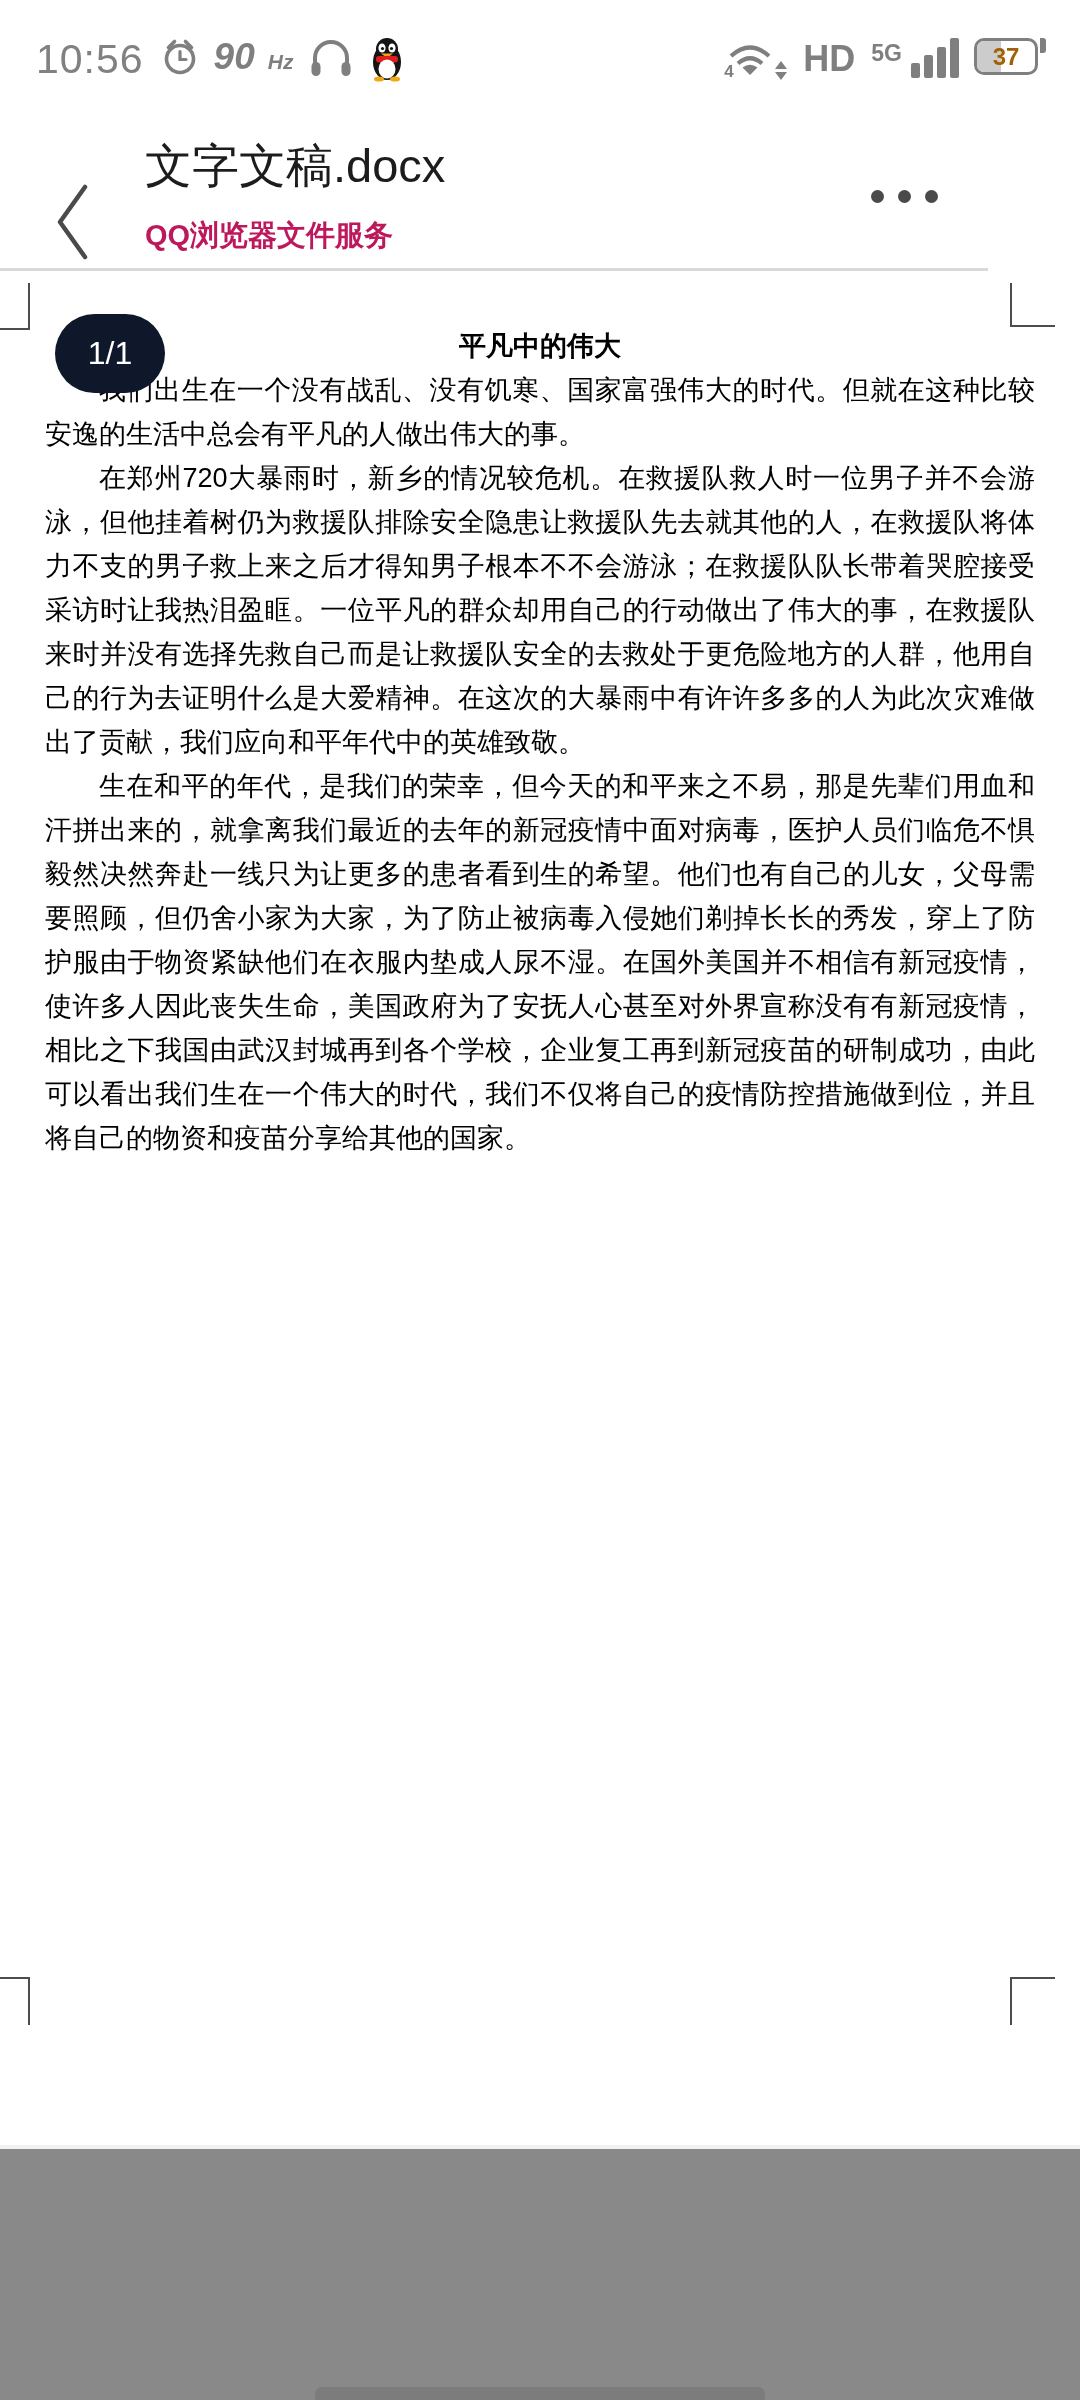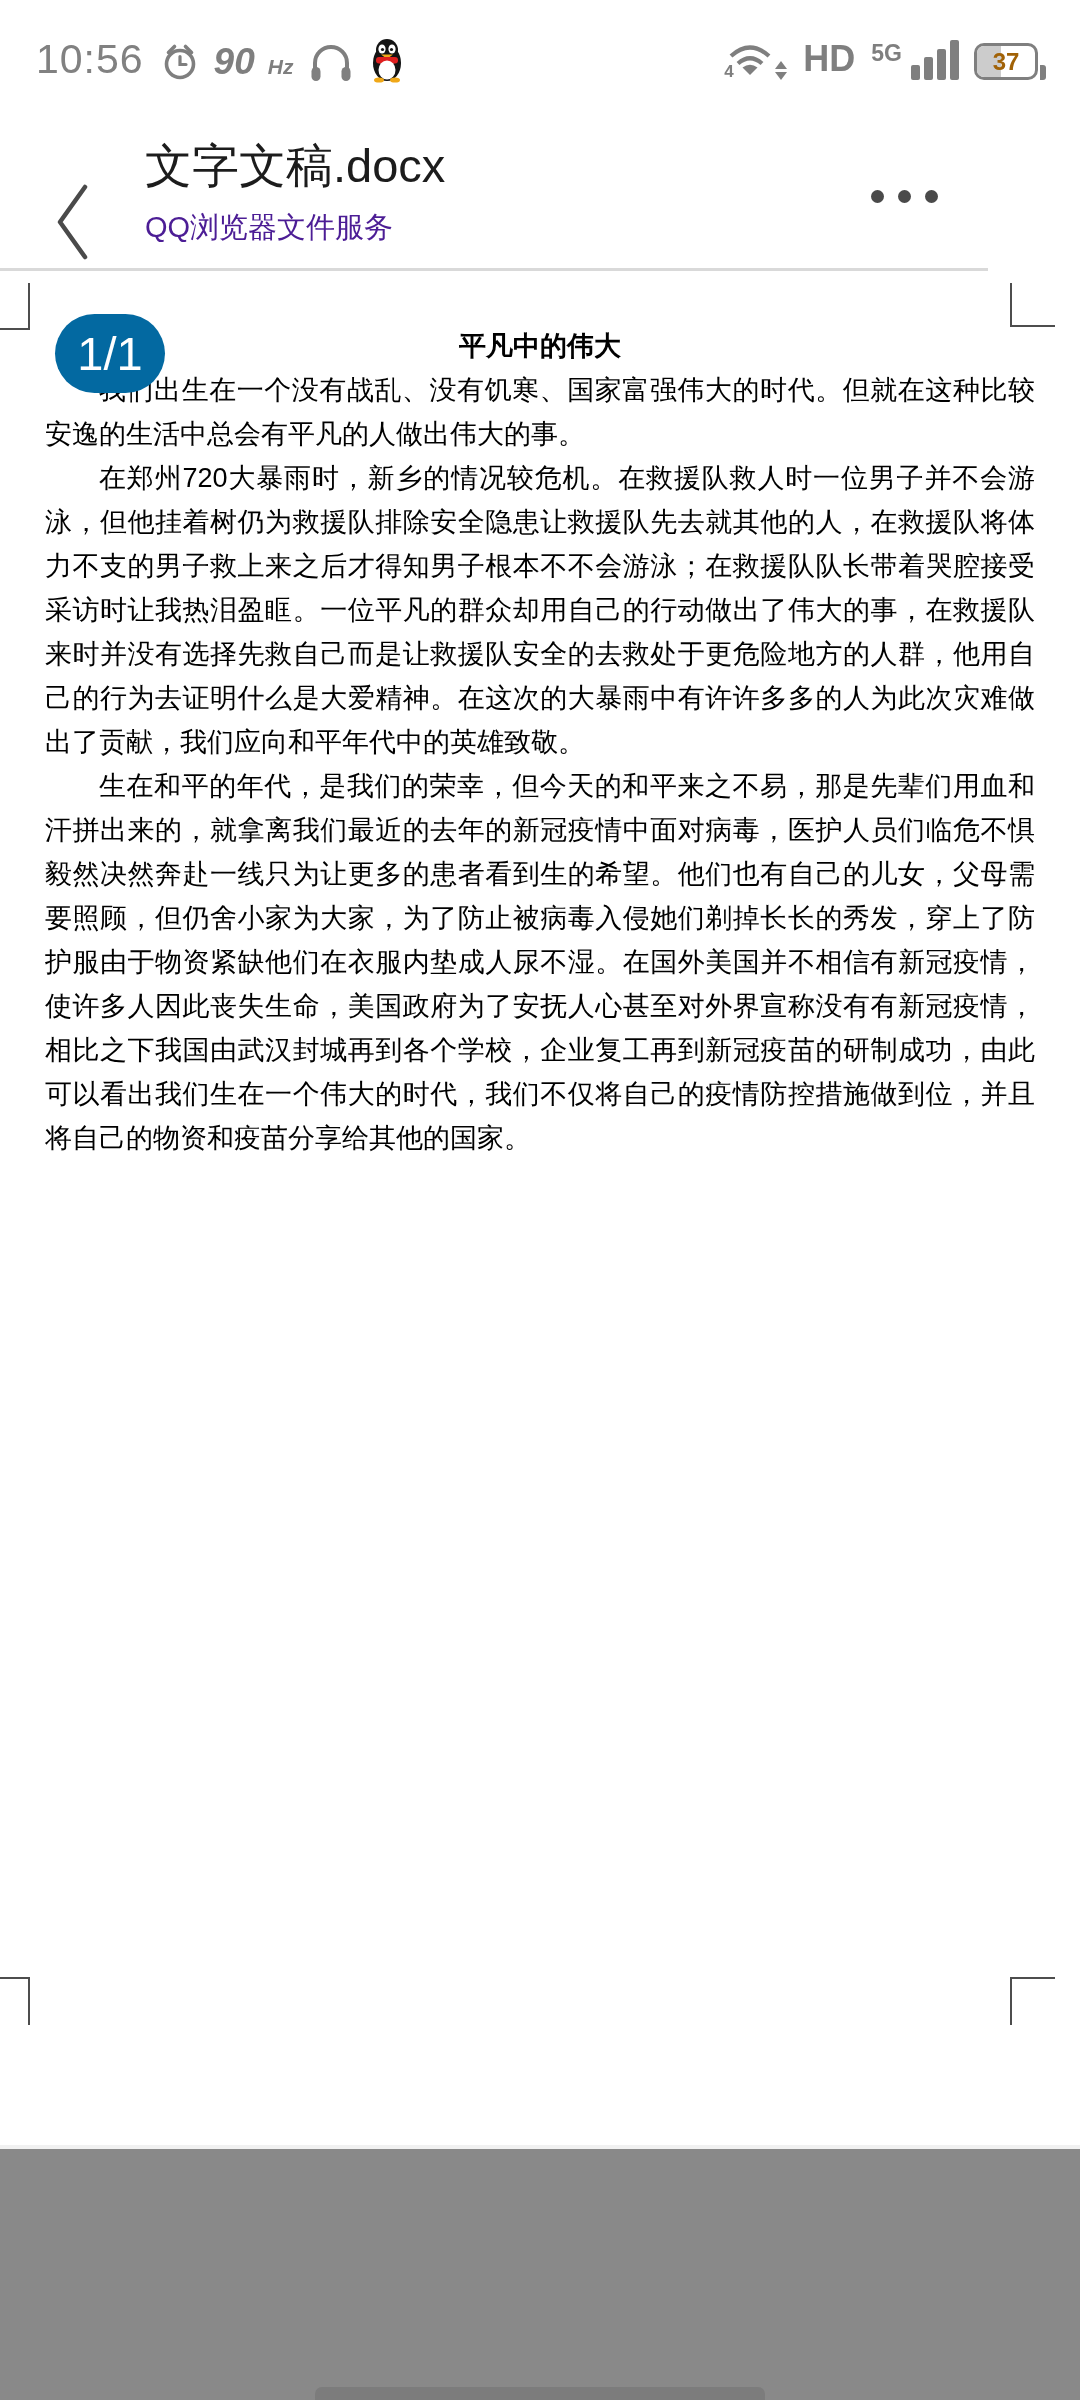--- a/index.html
+++ b/index.html
@@ -4,21 +4,21 @@
 <style>
   * { margin:0; padding:0; box-sizing:border-box; }
   html,body { width:1080px; height:2400px; }
   body { font-family:"Liberation Sans","DejaVu Sans",sans-serif; background:#ffffff; }
   .screen { position:relative; width:1080px; height:2400px; background:#ffffff; overflow:hidden; }
 
   
   .status-bar { position:absolute; top:0; left:0; width:1080px; height:104px;
     display:flex; align-items:center; justify-content:space-between;
     padding:14px 34px 0 36px; color:#7f7f7f; }
-  .sb-left, .sb-right { display:flex; align-items:flex-end; }
+  .sb-left, .sb-right { display:flex; align-items:flex-start; }
   .sb-time { font-size:41px; letter-spacing:1px; color:#818181; }
   .sb-ic { display:flex; align-items:center; margin-left:15px; }
   .rate { font-style:italic; font-weight:bold; color:#7f7f7f; margin-left:13px; display:flex; align-items:baseline; }
   .rate .num { font-size:37px; }
   .rate .hz { font-size:21px; margin-left:13px; }
   .hd-label { font-size:36px; font-weight:bold; color:#7f7f7f; margin-left:16px; }
   .gen-label { font-size:23px; font-weight:bold; color:#7f7f7f; margin-left:16px; align-self:flex-start; margin-top:2px; }
   .sig-bars { display:flex; align-items:flex-end; margin-left:5px; height:40px; }
   .sig-bars i { display:block; width:9px; background:#7f7f7f; border-radius:2px; margin-left:4px; }
   .wifi-wrap { display:flex; align-items:flex-end; position:relative; }
@@ -32,34 +32,34 @@
   .battery .fill { position:absolute; left:0; top:0; bottom:0; width:24px; background:#cccccc; }
   .battery .pct { position:relative; font-size:24px; font-weight:bold; color:#a16207; z-index:1; }
   .battery-nub { width:6px; height:15px; background:#7f7f7f; border-radius:0 3px 3px 0; margin-left:2px; }
 
   
   .header { position:absolute; top:104px; left:0; width:988px; height:167px;
     background:#ffffff; border-bottom:3px solid #d9d9d9; }
   .back-btn { position:absolute; left:54px; top:78px; width:36px; height:80px; cursor:pointer; }
   .title-block { position:absolute; left:145px; top:34px; }
   .doc-name { font-size:47px; color:#1c1c1c; line-height:56px; }
-  .doc-source { font-size:29px; color:#4c1d95; line-height:34px; margin-top:16px; }
+  .doc-source { font-size:29px; color:#be185d; line-height:34px; margin-top:24px;font-weight:bold; }
   .more-btn { position:absolute; right:44px; top:80px; display:flex; cursor:pointer; padding:6px; }
   .more-btn i { width:13px; height:13px; border-radius:50%; background:#4a4a4a; margin-left:14px; }
 
   
   .page { position:absolute; top:274px; left:0; width:1080px; height:1871px; background:#ffffff; }
   .corner { position:absolute; }
   .c-tl { left:0;    top:9px;    width:30px; height:47px; border-right:2px solid #4d4d4d; border-bottom:2px solid #4d4d4d; }
   .c-tr { left:1010px; top:9px;  width:45px; height:44px; border-left:2px solid #4d4d4d; border-bottom:2px solid #4d4d4d; }
   .c-bl { left:0;    top:1703px; width:30px; height:48px; border-right:2px solid #4d4d4d; border-top:2px solid #4d4d4d; }
   .c-br { left:1010px; top:1703px; width:45px; height:48px; border-left:2px solid #4d4d4d; border-top:2px solid #4d4d4d; }
-  .page-badge { position:absolute; left:55px; top:40px; width:110px; height:79px; background:#0369a1;
+  .page-badge { position:absolute; left:55px; top:40px; width:110px; height:79px; background:#0f172a;
     border-radius:46px; display:flex; align-items:center; justify-content:center;
-    color:#ffffff; font-size:47px; z-index:2; }
+    color:#ffffff; font-size:32px; z-index:2; }
   .doc-body { padding:50px 45px 0 45px; color:#000000; }
   .doc-title { text-align:center; font-size:27px; line-height:44px; font-weight:bold; }
   .doc-body p { font-size:27px; line-height:44px; text-align:justify; text-indent:2em;
     word-break:break-all; overflow-wrap:anywhere; }
 
   
   .footer { position:absolute; left:0; bottom:0; width:1080px; height:255px;
     background:#898989; border-top:4px solid #f1f1f1; }
   .home-pill { position:absolute; left:315px; bottom:0; width:450px; height:13px;
     background:#7c7c7c; border-radius:7px 7px 0 0; }

